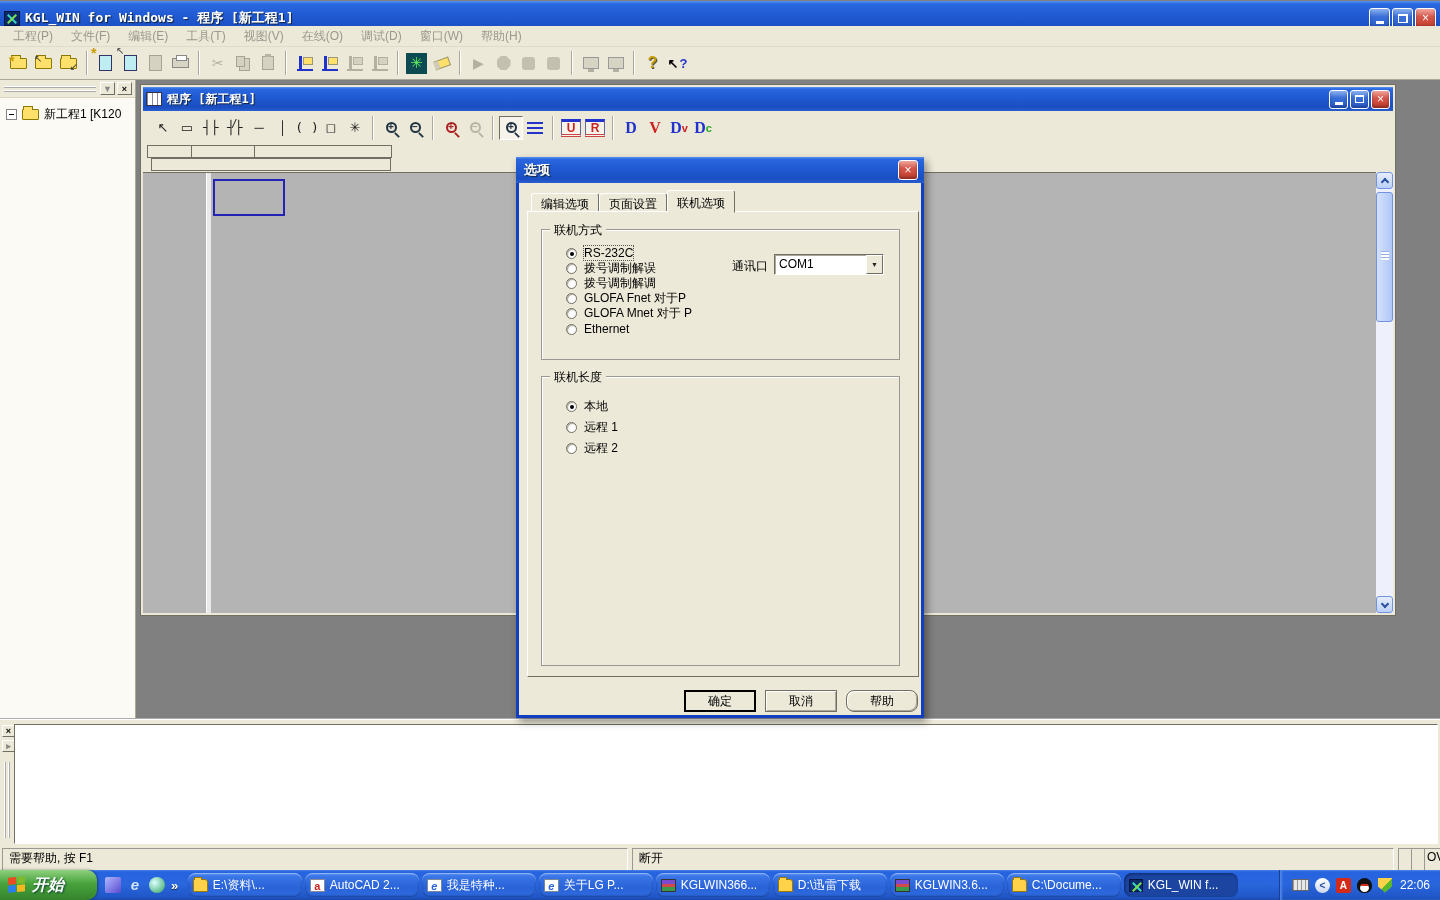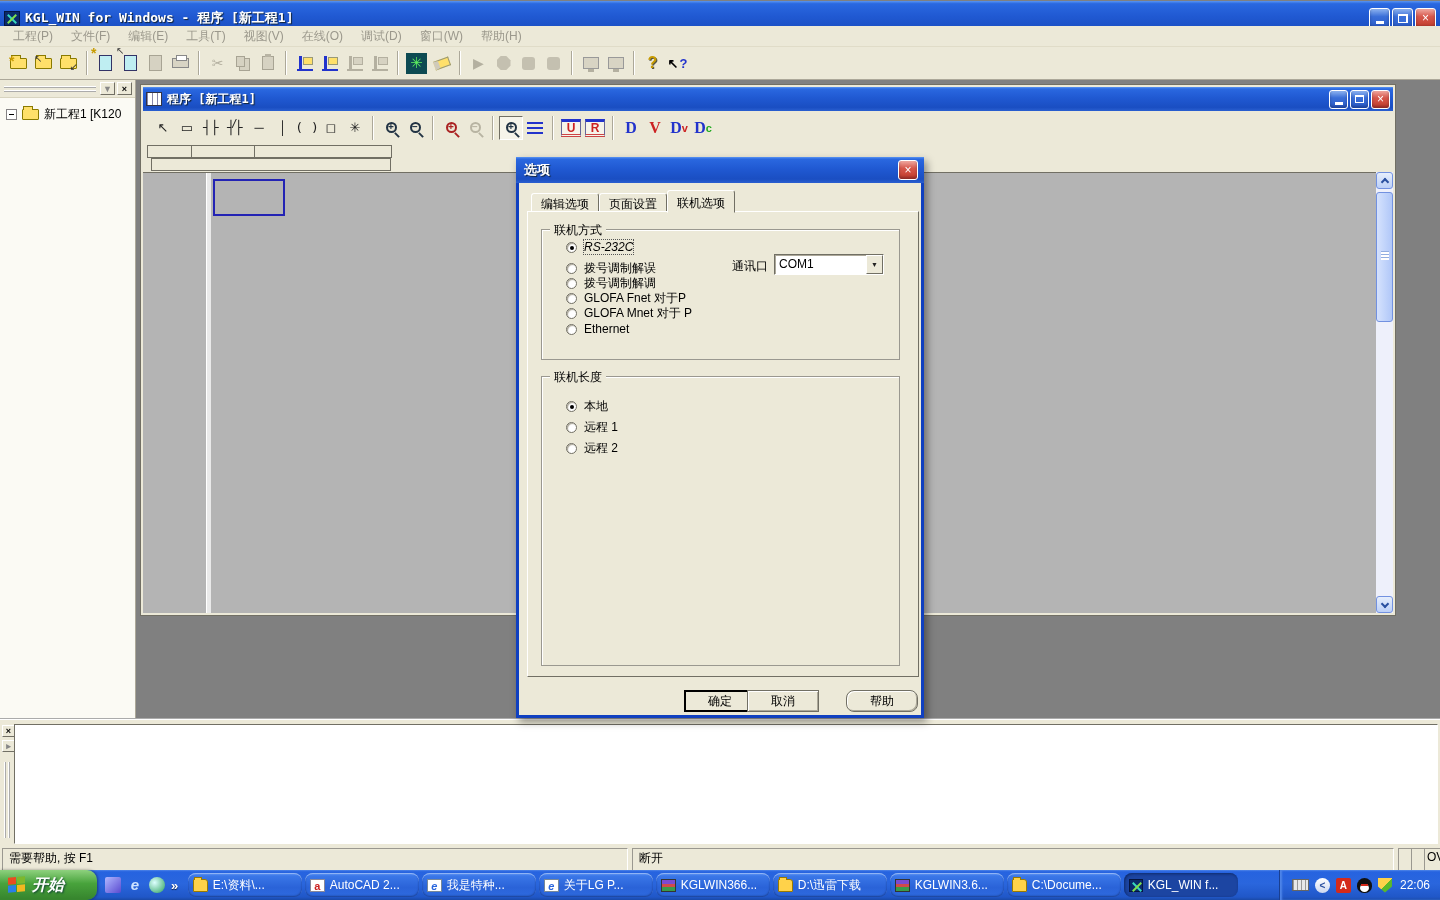--- a/index.html
+++ b/index.html
@@ -486,21 +486,21 @@
   <div class="tabs">
     <span class="tab">编辑选项</span>
     <span class="tab">页面设置</span>
     <span class="tab active">联机选项</span>
   </div>
 
   <div class="tabpage">
 
     <div class="groupbox" style="top:17px;height:131px;">
       <span class="gb-label">联机方式</span>
-      <div class="radio-row" style="top:10px;font-style:italic;">
+      <div class="radio-row" style="top:16px;">
         <span class="radio checked"></span>
         <span class="focusrect">RS-232C</span>
       </div>
       <div class="radio-row" style="top:31px;">
         <span class="radio"></span>
         <span>拨号调制解误</span>
       </div>
       <div class="radio-row" style="top:46px;">
         <span class="radio"></span>
         <span>拨号调制解调</span>
@@ -536,16 +536,16 @@
       </div>
       <div class="radio-row" style="top:64px;">
         <span class="radio"></span>
         <span>远程 2</span>
       </div>
     </div>
   </div>
 
   <div class="dlg-buttons">
     <span class="btn default" style="left:165px;">确定</span>
-    <span class="btn" style="left:228px;">取消</span>
+    <span class="btn" style="left:246px;">取消</span>
     <span class="btn" style="left:327px;border-radius:8px;">帮助</span>
   </div>
 </div>
 
 </body></html>

